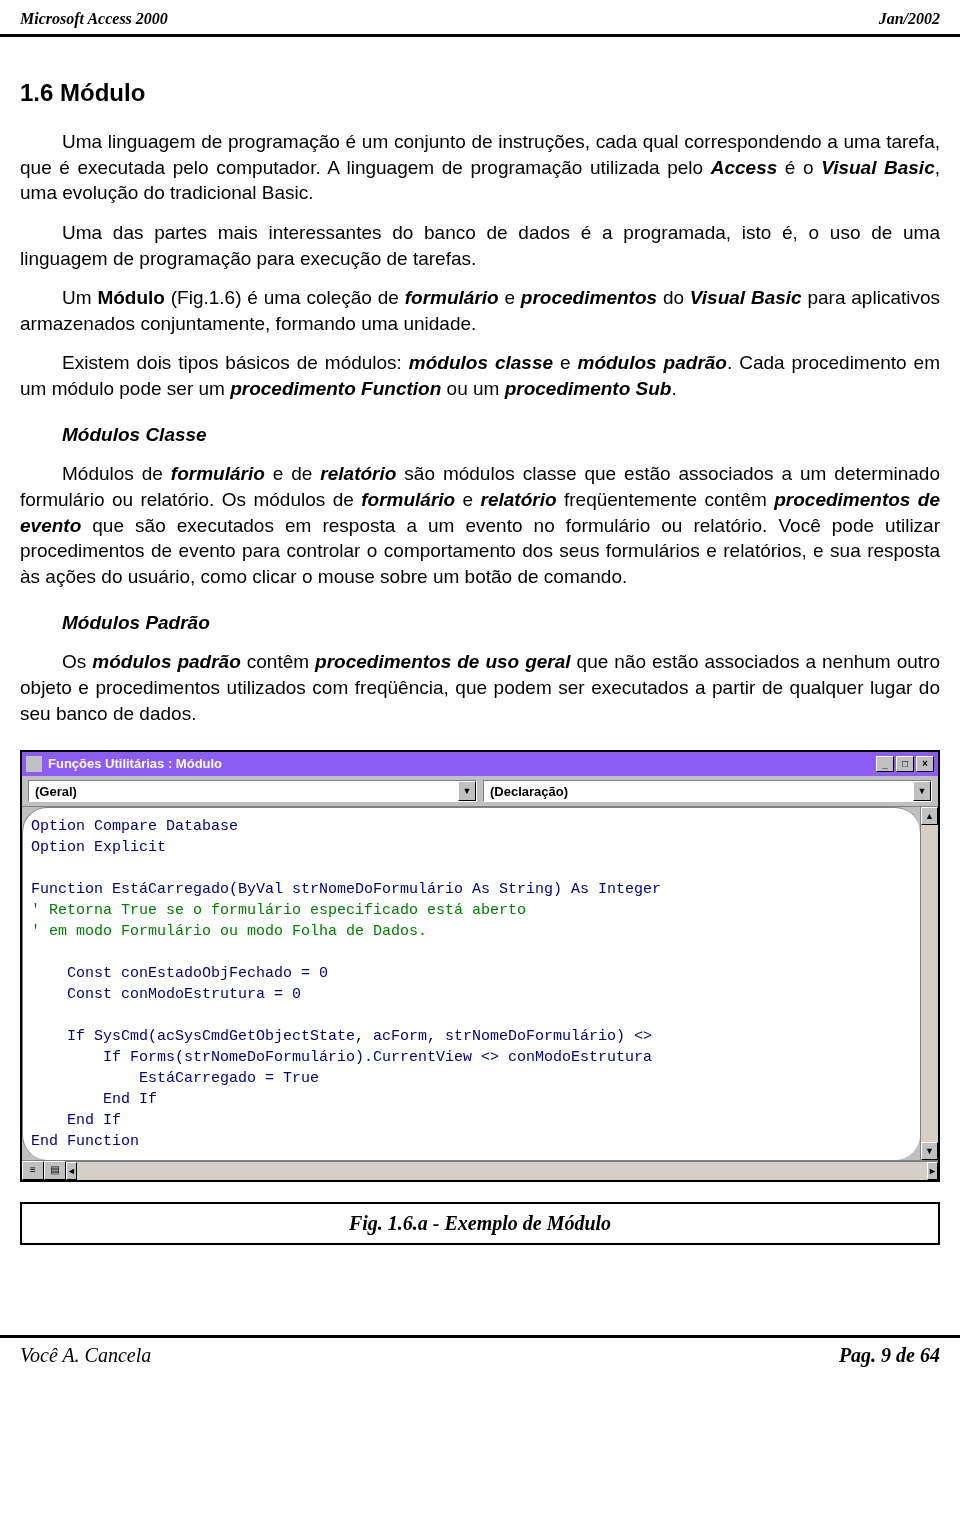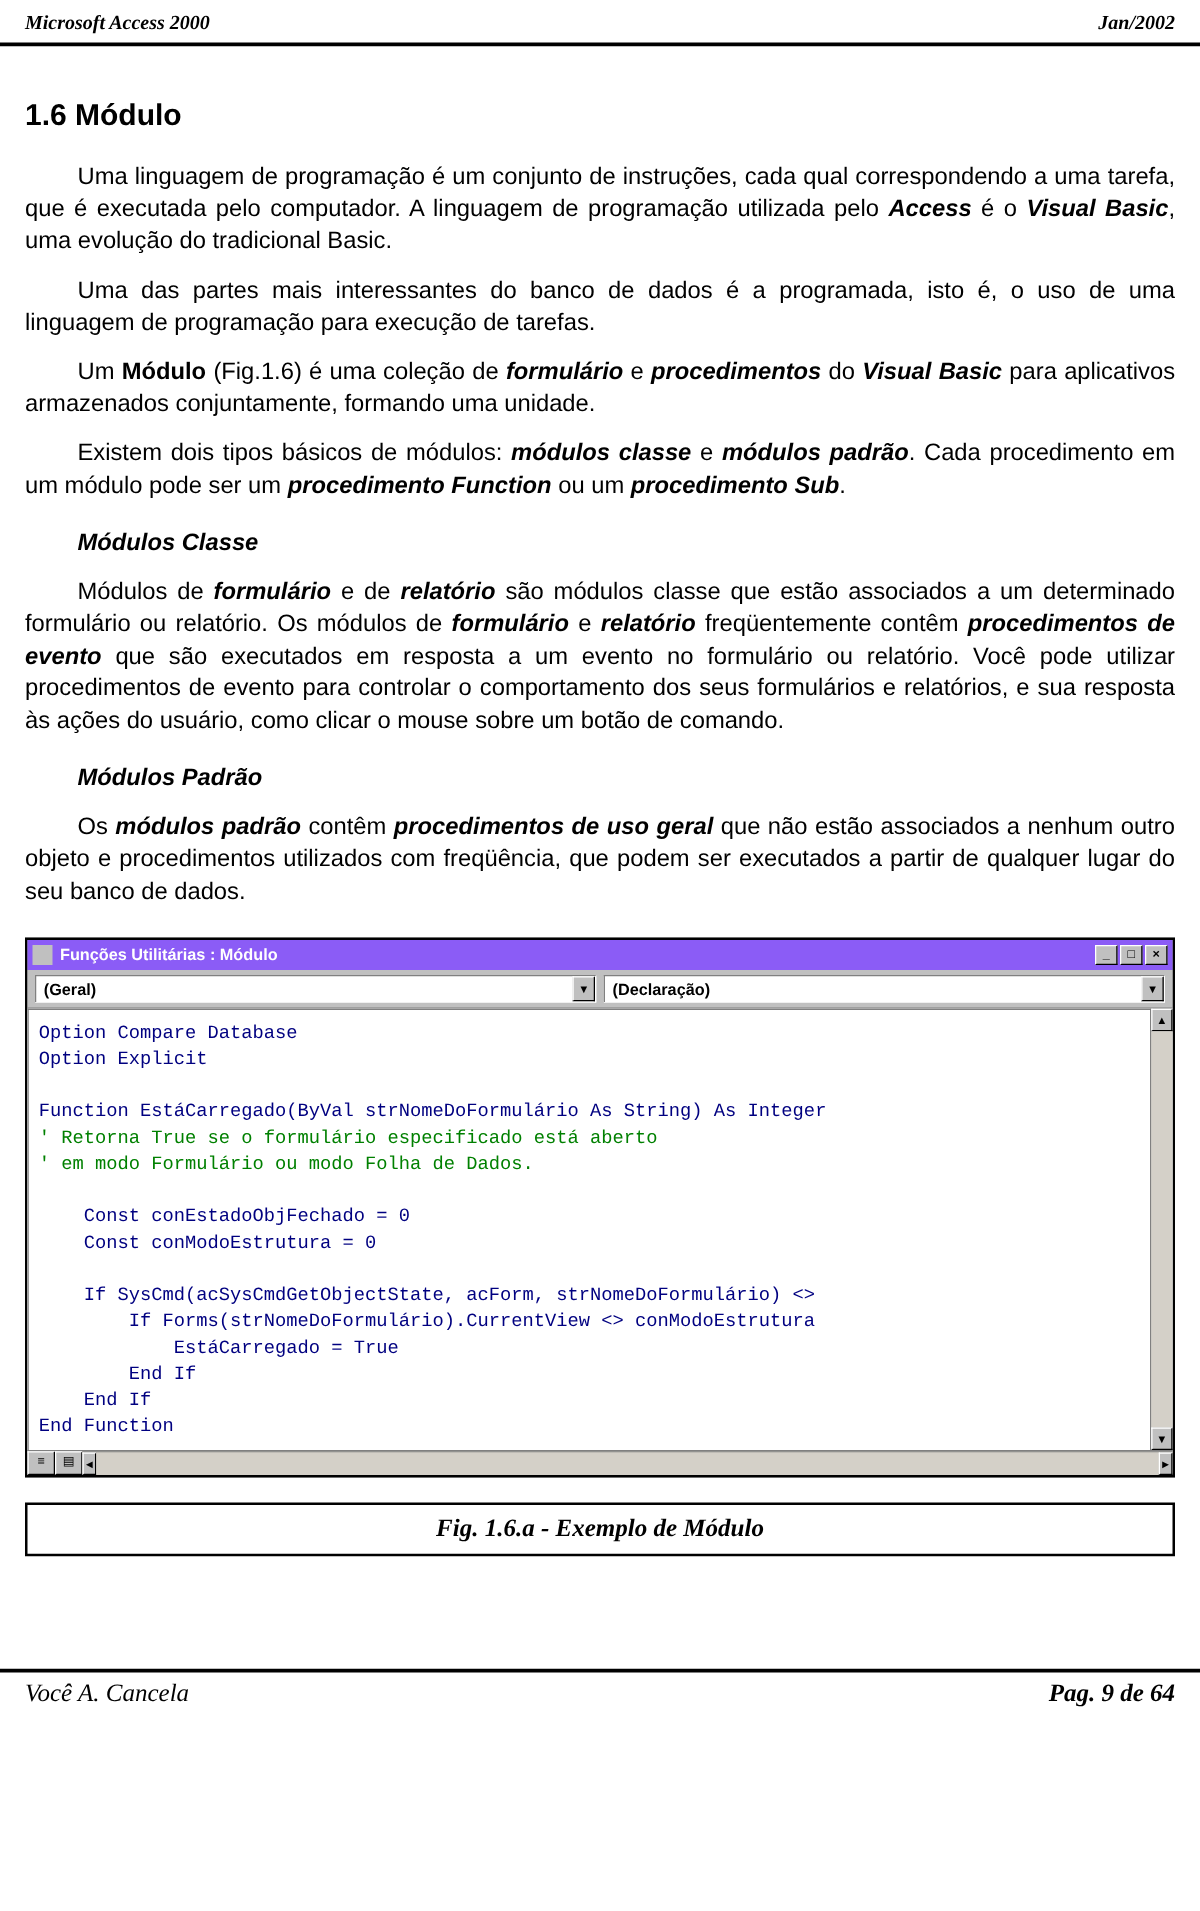--- a/index.html
+++ b/index.html
@@ -129,20 +129,21 @@
     background: #fff;
     border-top: 1px solid #808080;
     border-left: 1px solid #808080;
     font-family: "Courier New", monospace;
     font-size: 15px;
     padding: 8px 4px 8px 8px;
     line-height: 1.4;
     white-space: pre;
     overflow: hidden;
     color: #000080;
+    border-radius: 25px;
   }
   .code .kw { color: #000080; }
   .code .cmt { color: #008000; }
   .vscroll {
     width: 18px;
     background: #c0c0c0;
     display: flex;
     flex-direction: column;
     border-left: 1px solid #808080;
   }

